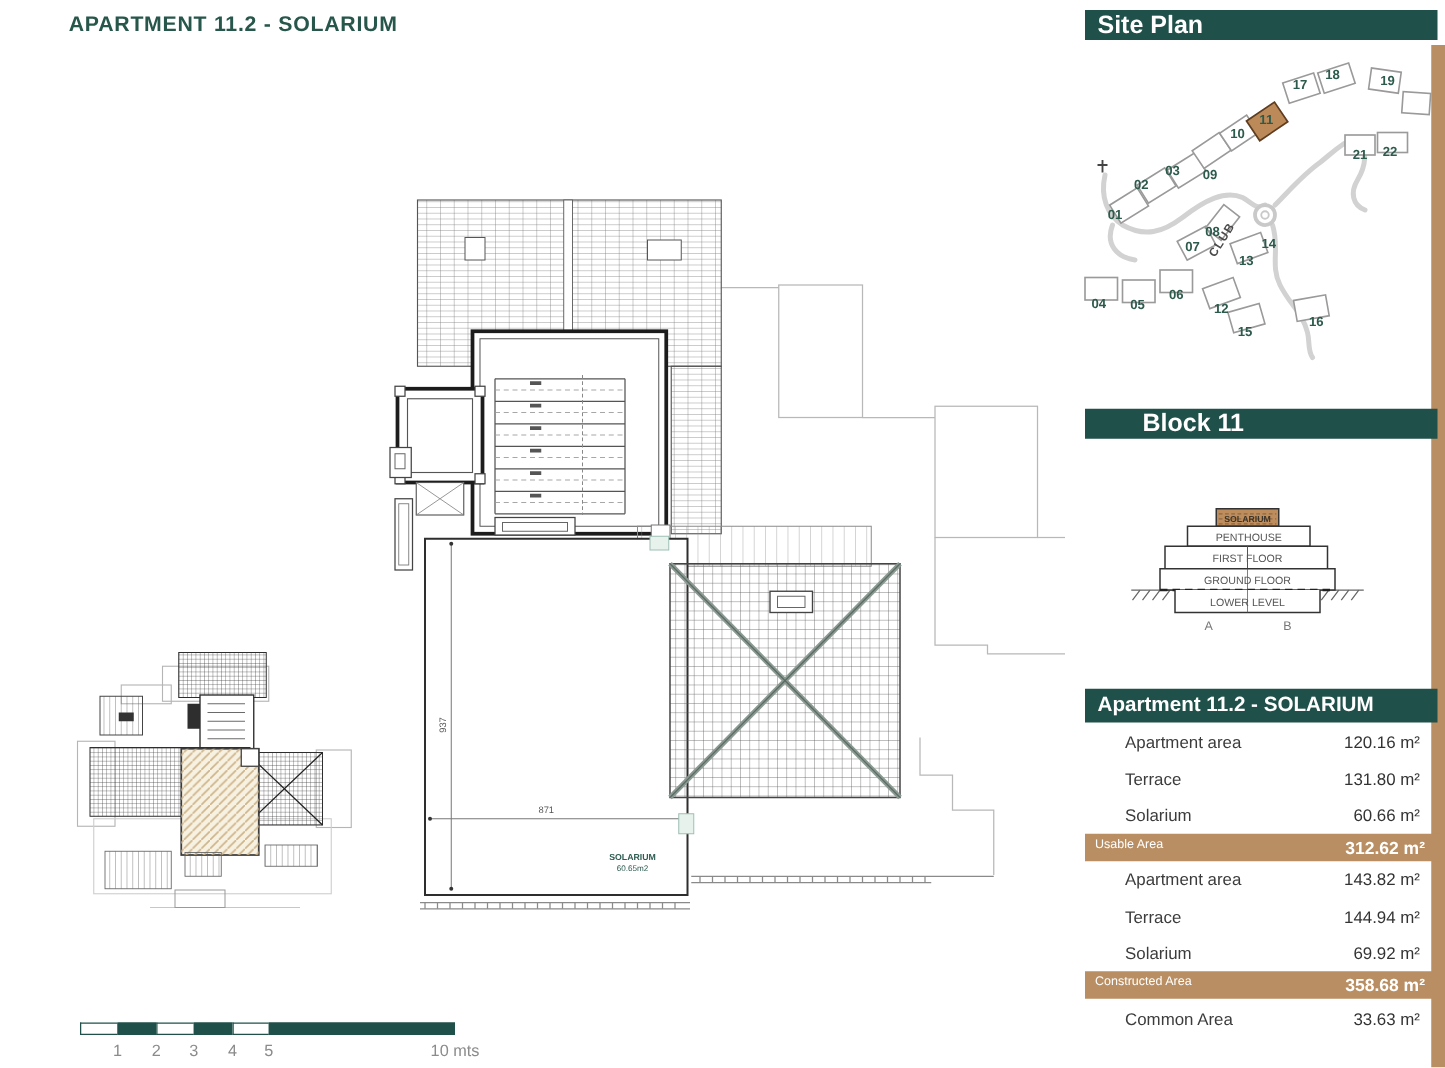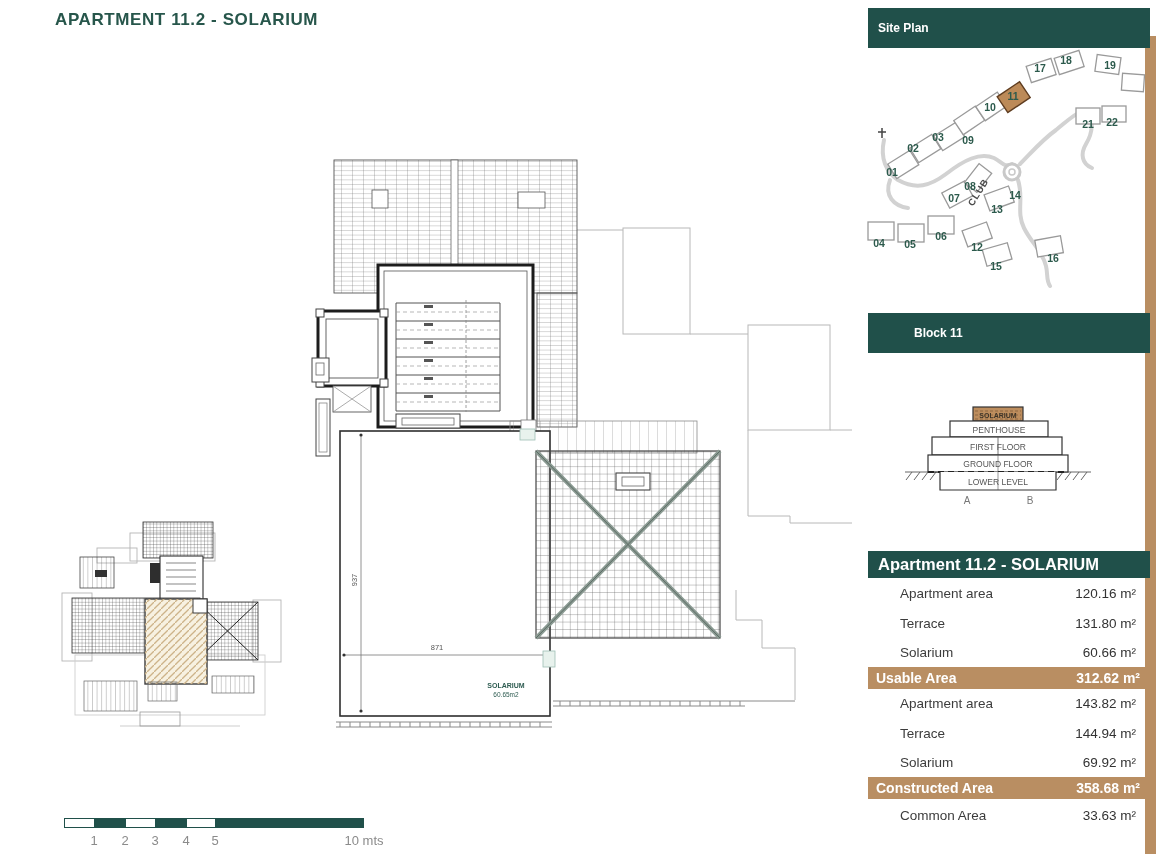--- a/index.html
+++ b/index.html
@@ -4,30 +4,30 @@
 <style>
   html,body{margin:0;padding:0;background:#fff;}
   body{width:1156px;height:854px;position:relative;overflow:hidden;
        font-family:"Liberation Sans",sans-serif;-webkit-font-smoothing:antialiased;}
   .abs{position:absolute;box-sizing:border-box;}
   
   .title-wrap{left:55px;top:10px;width:285px;}
   .title-main{color:#27564b;font-size:17px;font-weight:bold;letter-spacing:.6px;}
   .title-sub{color:#27564b;font-size:12px;font-weight:bold;text-align:center;margin-top:3px;letter-spacing:.4px;}
   
-  .hdr{left:868px;width:282px;height:40px;background:#20504a;color:#fff;
-       font-weight:bold;font-size:12px;display:flex;align-items:center;padding-left:10px;z-index:3;}
+  .hdr{left:868px;width:282px;height:24px;background:#20504a;color:#fff;
+       font-weight:bold;font-size:20px;display:flex;align-items:center;padding-left:10px;z-index:3;}
   
   .tan-strip{left:1145px;top:36px;width:11px;height:818px;background:#b98e62;z-index:1;}
   
   .trow{left:868px;width:282px;height:20px;z-index:3;text-align:center;}
   .trow .lbl{position:absolute;left:32px;top:2px;font-size:13.5px;color:#3c3c3c;}
   .trow .val{position:absolute;right:14px;top:2px;font-size:13.5px;color:#333;}
   .tbar{left:868px;width:282px;height:22px;background:#b98e62;color:#fff;z-index:3;}
-  .tbar .lbl{position:absolute;left:8px;top:3px;font-size:14px;font-weight:bold;}
+  .tbar .lbl{position:absolute;left:8px;top:3px;font-size:10px;font-weight:normal;}
   .tbar .val{position:absolute;right:10px;top:3px;font-size:14px;font-weight:bold;}
   
   .scalebar{left:64px;top:818px;width:300px;height:10px;display:flex;z-index:2;}
   .sb-seg{height:100%;border:1px solid #20504a;box-sizing:border-box;}
   .sb-w{background:#fff;border-right:none;}
   .sb-d{background:#20504a;}
   .sb-num{position:absolute;top:15px;transform:translateX(-50%);color:#8b8b8b;font-size:13px;}
   
   .sp-wrap{left:860px;top:40px;width:290px;height:250px;z-index:2;}
   .sp-num{position:absolute;transform:translate(-50%,-50%);color:#2c5a4c;font-weight:bold;font-size:10.5px;}
@@ -258,21 +258,21 @@
       <span class="sp-num" style="left: 193px; top: 218px;">16</span>
       <span class="sp-num" style="left: 180px; top: 28px;">17</span>
       <span class="sp-num" style="left: 206px; top: 20px;">18</span>
       <span class="sp-num" style="left: 250px; top: 25px;">19</span>
       <span class="sp-num" style="left: 280px; top: 43px; margin-left: 26px;">20</span>
       <span class="sp-num" style="left: 228px; top: 84px;">21</span>
       <span class="sp-num" style="left: 252px; top: 82px;">22</span>
     </div>
 </div>
 
-<div class="abs hdr" style="top:313px;padding-left:46px;">
+<div class="abs hdr" style="top:327px;padding-left:46px;">
   <span>Block 11</span>
 </div>
 
 <svg class="abs" style="left:860px;top:340px;" width="290" height="170" viewBox="0 0 290 170">
 
   <g stroke="#666" stroke-width="1" fill="none">
     <path d="M45 132 H80 M196 132 H231"></path>
     <path d="M52 132 L46 140 M60 132 L54 140 M68 132 L62 140 M76 132 L70 140"></path>
     <path d="M203 132 L197 140 M211 132 L205 140 M219 132 L213 140 M227 132 L221 140"></path>
   </g>

